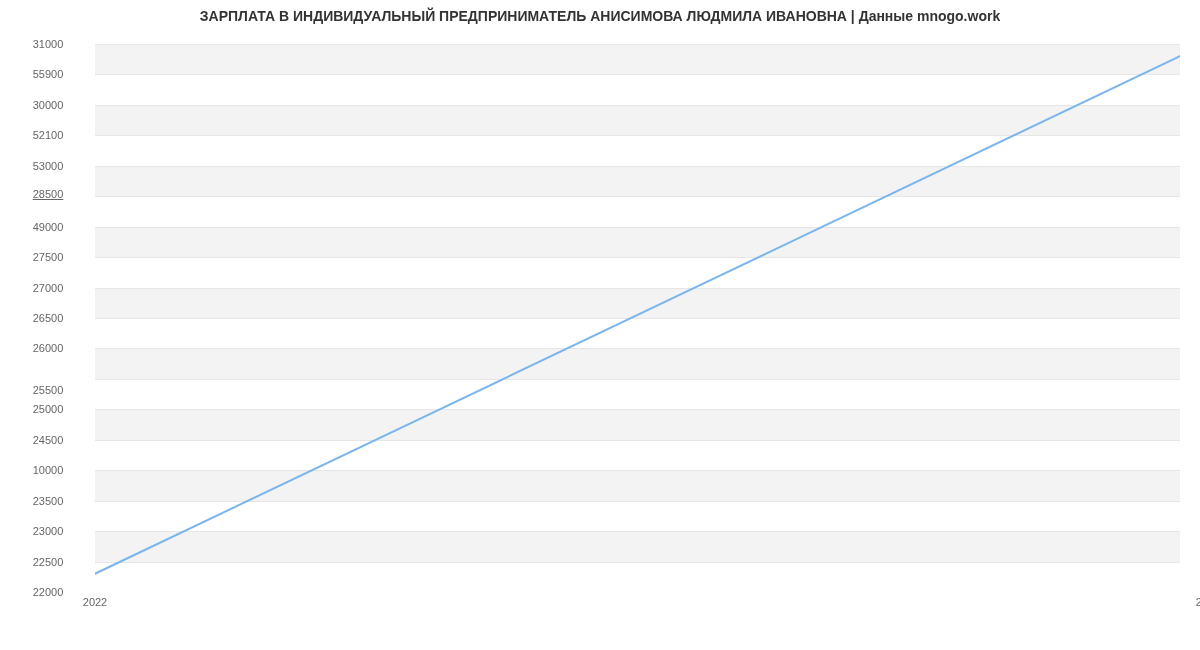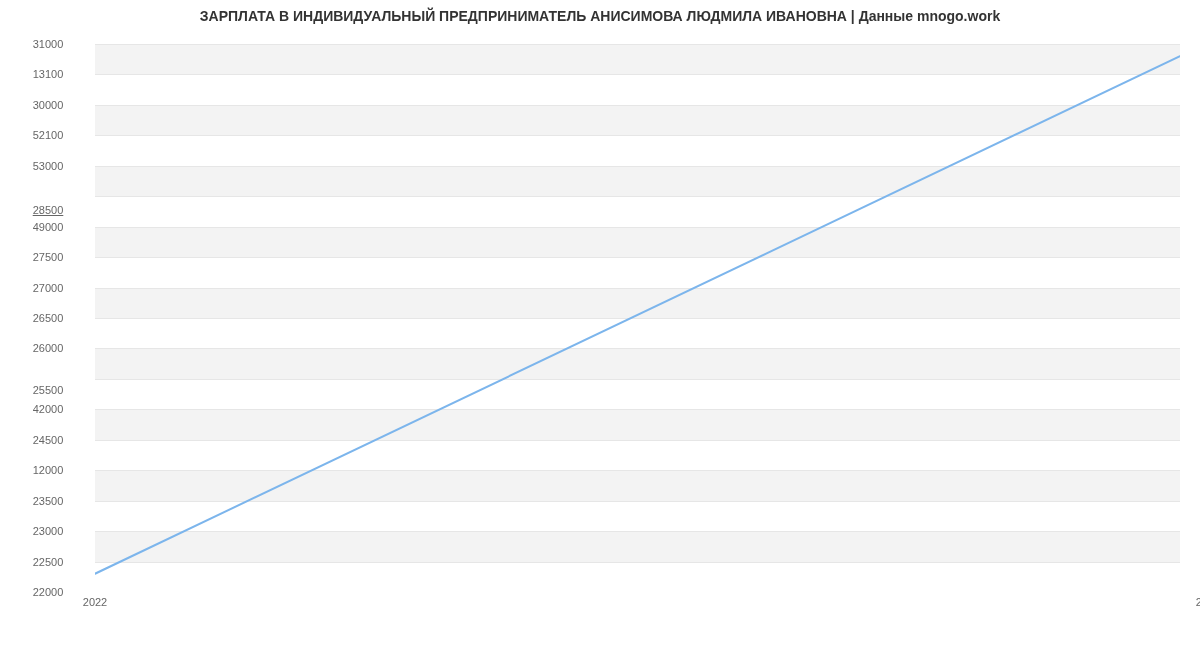--- a/index.html
+++ b/index.html
@@ -125,30 +125,30 @@
       <div class="gridline" style="top: 30.4444px;"></div>
       <div class="gridline" style="top: 0px;"></div>
       <svg class="series" id="series-svg" preserveAspectRatio="none" viewBox="0 0 1085 548">
       <polyline id="series-poly" class="series-line" points="0.00,529.73 1085.00,12.18" style="stroke: rgb(124, 181, 236);"></polyline>
     </svg>
   </div>
 <div class="y-tick" style="top: 592px;">22000</div>
     <div class="y-tick" style="top: 561.556px;">22500</div>
     <div class="y-tick" style="top: 531.111px;">23000</div>
     <div class="y-tick" style="top: 500.667px;">23500</div>
-    <div class="y-tick" style="top: 470.222px;">12000</div>
+    <div class="y-tick" style="top: 470.222px;">10000</div>
     <div class="y-tick" style="top: 439.778px;">24500</div>
-    <div class="y-tick" style="top: 409.333px;">42000</div>
+    <div class="y-tick" style="top: 409.333px;">25000</div>
     <div class="y-tick" style="top: 390px;">25500</div>
     <div class="y-tick" style="top: 348.444px;">26000</div>
     <div class="y-tick" style="top: 318px;">26500</div>
     <div class="y-tick" style="top: 287.556px;">27000</div>
     <div class="y-tick" style="top: 257.111px;">27500</div>
     <div class="y-tick" style="top: 226.667px;">49000</div>
-    <div class="y-tick" style="top: 210px; text-decoration: underline;">28500</div>
+    <div class="y-tick" style="top: 194px; text-decoration: underline;">28500</div>
     <div class="y-tick" style="top: 165.778px;">53000</div>
     <div class="y-tick" style="top: 135.333px;">52100</div>
     <div class="y-tick" style="top: 104.889px;">30000</div>
-    <div class="y-tick" style="top: 74.4444px;">13100</div>
+    <div class="y-tick" style="top: 74.4444px;">55900</div>
     <div class="y-tick" style="top: 44px;">31000</div>
     <div class="x-tick" style="left: 95px;">2022</div>
     <div class="x-tick" style="left: 1208px;">2024</div>
   </div>
 
 </body></html>

